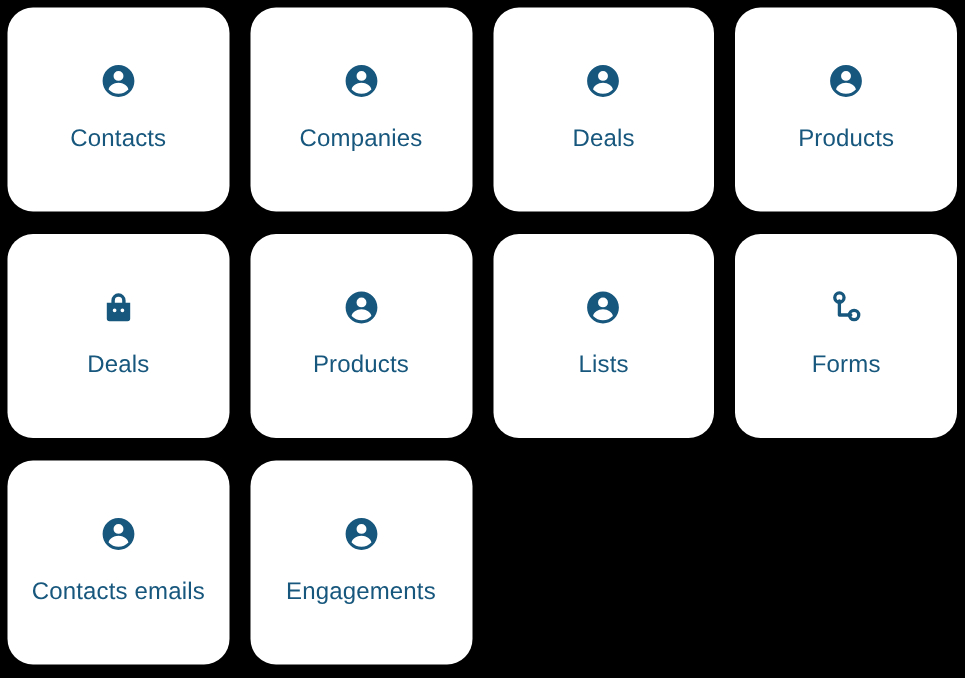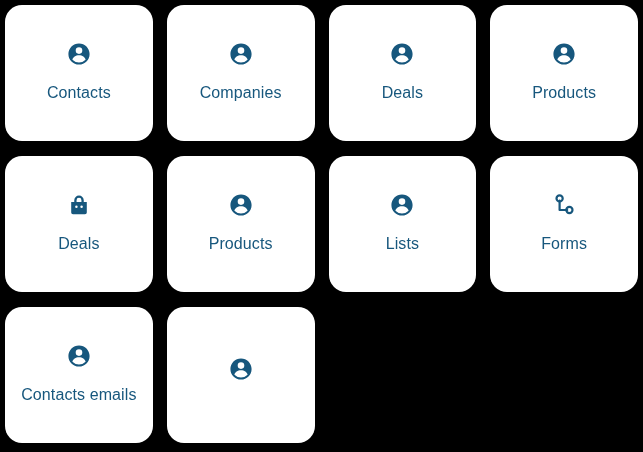--- a/index.html
+++ b/index.html
@@ -149,15 +149,16 @@
         </svg>
       </span>
       <span class="tile-label">Contacts emails</span>
     </div>
     <div class="tile">
       <span class="tile-icon">
         <svg viewBox="0 0 26 26" fill="none">
           <path fill="#17577d" fill-rule="evenodd" clip-rule="evenodd" d="M13 2.4C7.14 2.4 2.4 7.14 2.4 13S7.14 23.6 13 23.6 23.6 18.86 23.6 13 18.86 2.4 13 2.4ZM13 6.3a3.3 3.3 0 1 1 0 6.6 3.3 3.3 0 0 1 0-6.6ZM13 14.2c3.35 0 6.1 1.95 6.6 4.5a9.2 9.2 0 0 1-13.2 0c.5-2.55 3.25-4.5 6.6-4.5Z"></path>
         </svg>
       </span>
+      <span class="tile-label">Engagements</span>
     </div>
     <div class="tile empty"></div>
   </div>
 
 </body></html>

